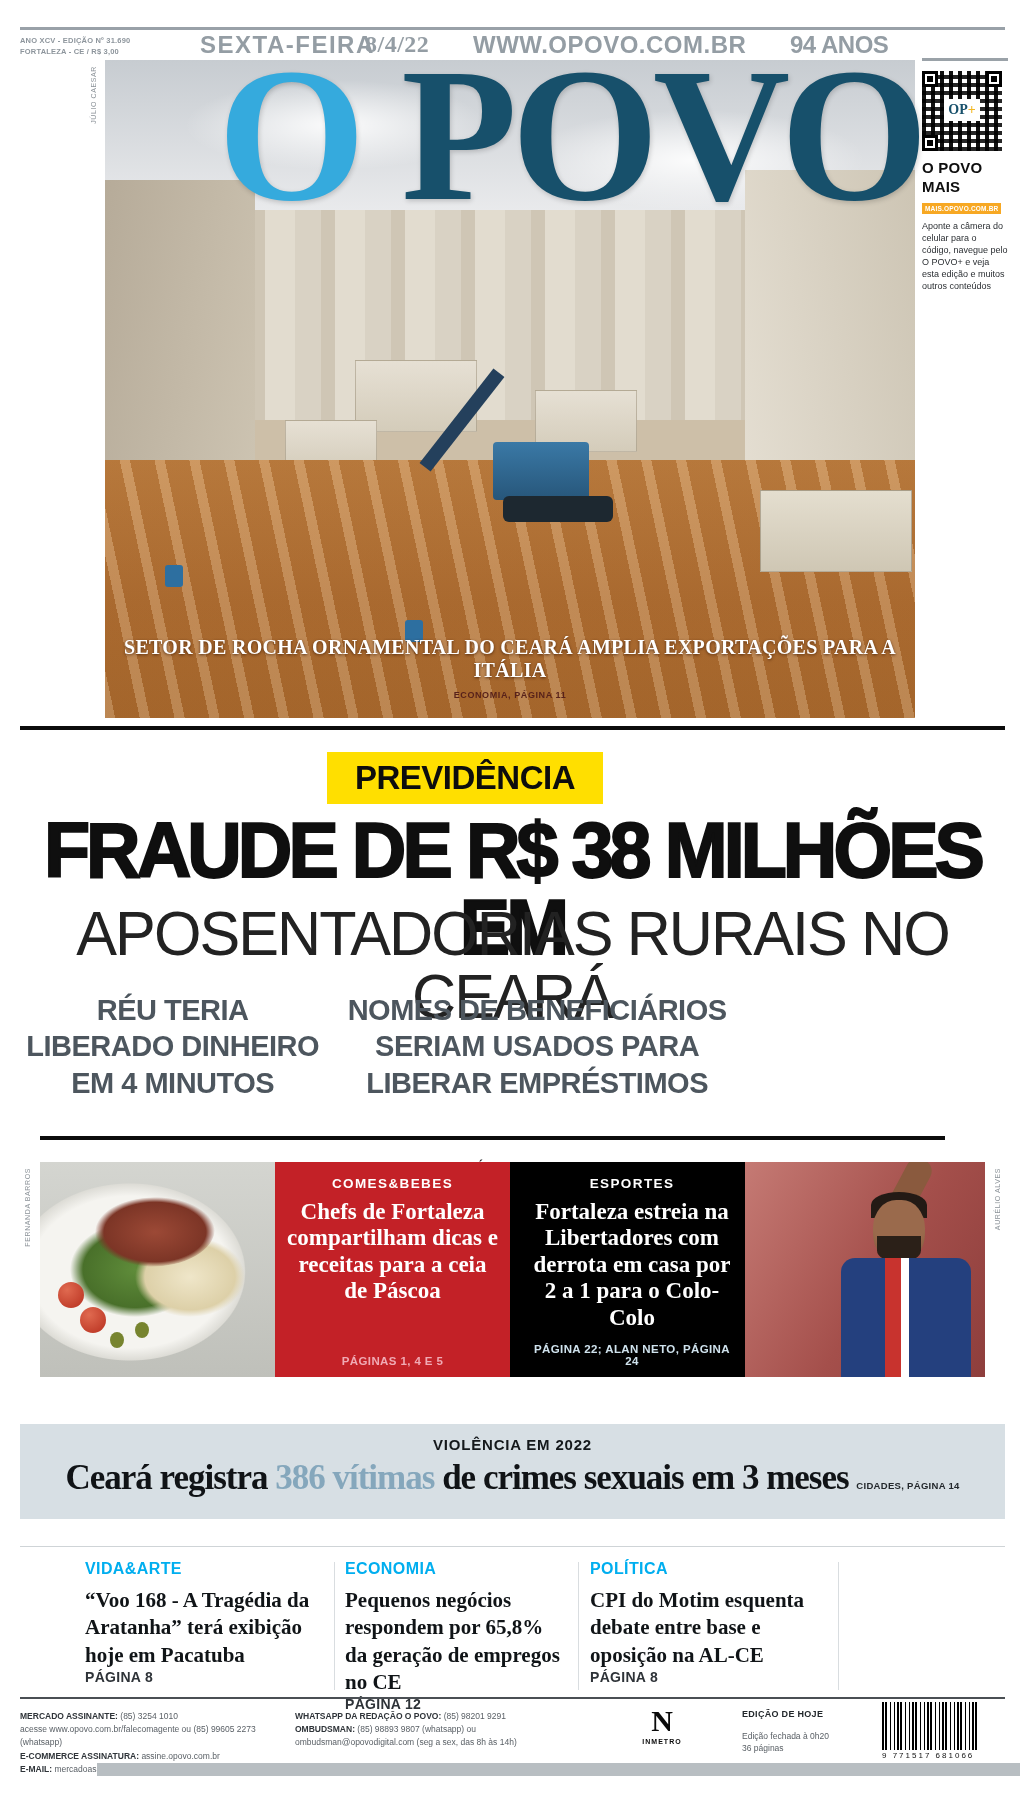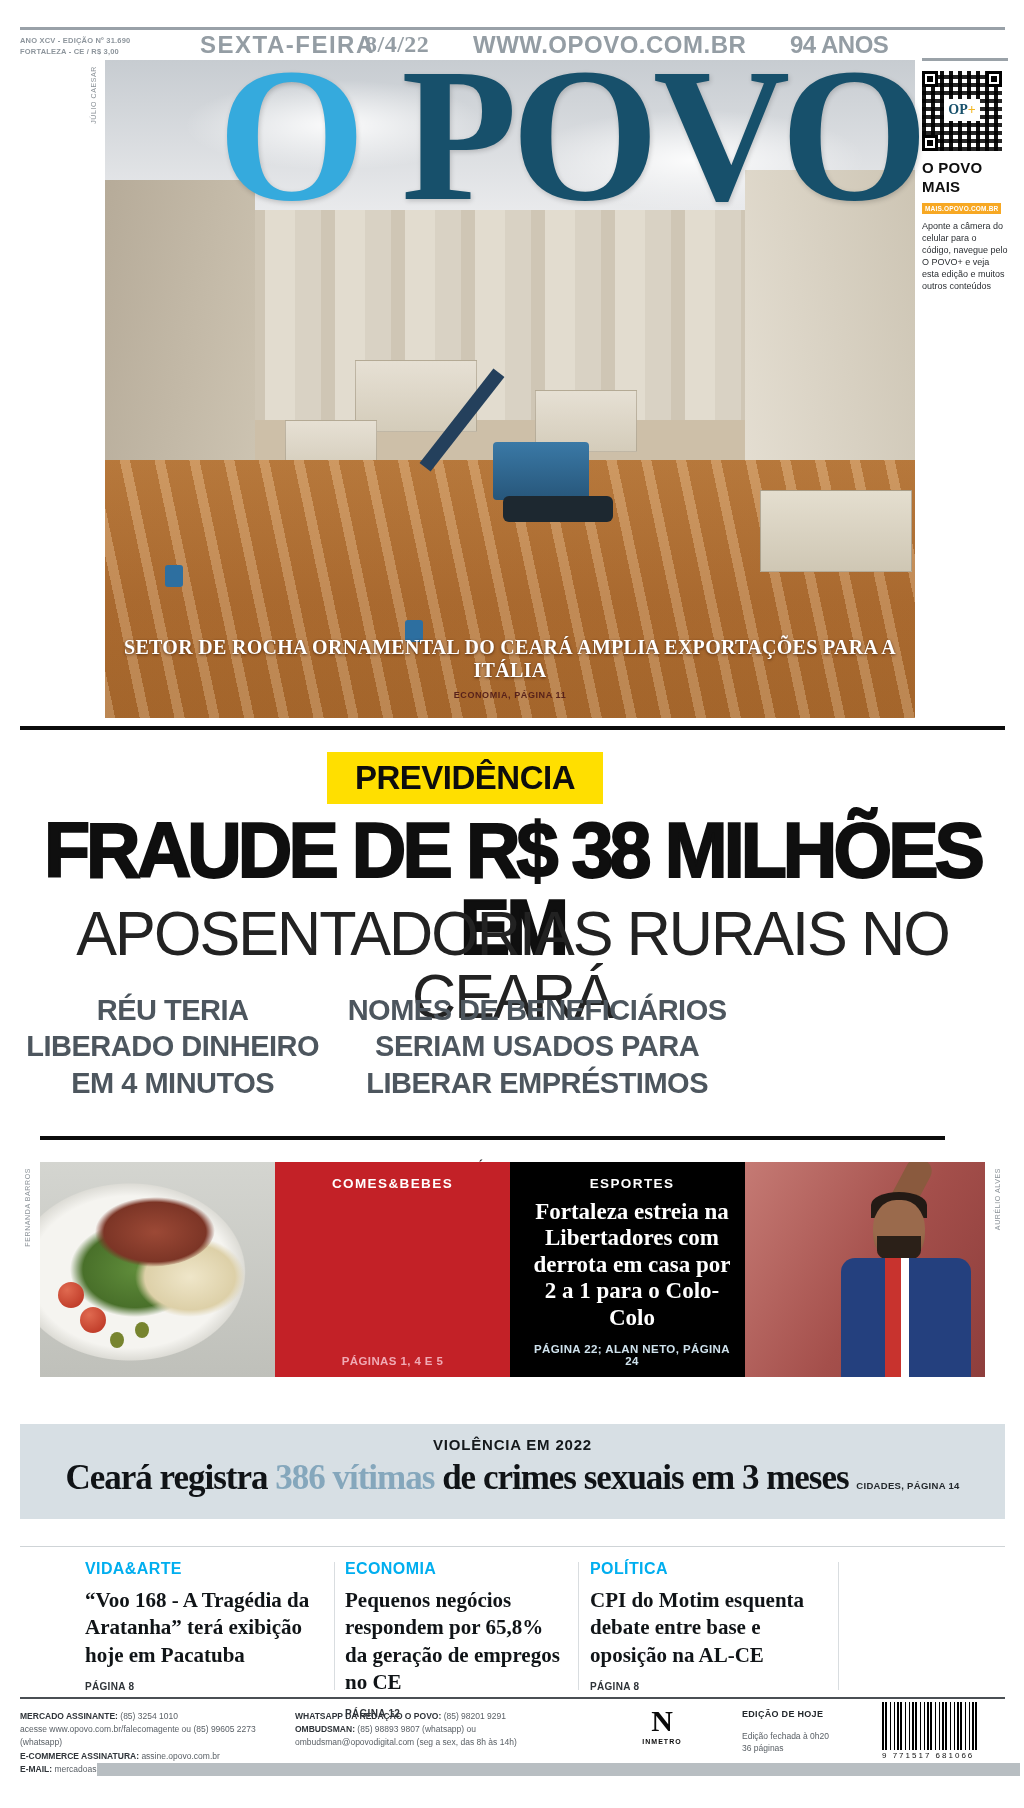--- a/index.html
+++ b/index.html
@@ -125,21 +125,21 @@
   .violence-highlight{color:#85a7bc;}
   .violence-ref{font-size:9.5px;font-weight:800;font-family:"Liberation Sans",sans-serif;letter-spacing:.3px;color:#23282c;}
 
   
   .rule-light{left:20px;top:1546px;width:985px;height:1px;background:#cfd4d7;}
   .bcol{top:1560px;}
   .bcol-sep{top:1562px;width:1px;height:128px;background:#d9dde0;}
   .b-kicker{font-size:16px;font-weight:800;color:#00aeef;letter-spacing:.4px;}
   .b-headline{margin-top:9px;font-family:"Liberation Serif",serif;font-weight:700;font-size:21px;
      line-height:1.3;color:#101417;}
-  .b-ref{margin-top:12px;font-size:10px;font-weight:800;color:#2e3338;letter-spacing:.3px;}
+  .b-ref{font-size:14px;font-weight:800;color:#2e3338;letter-spacing:.3px;}
 
   
   .footer-rule{left:20px;top:1697px;width:985px;height:2px;background:#4a4f54;}
   .fcol{top:1710px;font-size:8.5px;line-height:1.55;color:#5a6066;}
   .fcol b{color:#2f3439;font-weight:700;}
   .inmetro{left:636px;top:1706px;width:52px;text-align:center;}
   .inmetro-n{font-family:"Liberation Serif",serif;font-weight:700;font-size:30px;line-height:1;color:#0a0a0a;}
   .inmetro-label{font-size:7px;font-weight:700;letter-spacing:1px;color:#0a0a0a;margin-top:2px;}
   .edition-col{left:742px;top:1708px;font-size:8.5px;color:#5a6066;line-height:1.5;}
   .edition-title{font-size:9px;font-weight:800;color:#23282c;margin-bottom:8px;letter-spacing:.3px;}
@@ -231,20 +231,21 @@
       <div class="greens"></div>
       <div class="rice"></div>
       <div class="octo"></div>
       <div class="tomato" style="left:18px;top:120px;"></div>
       <div class="tomato" style="left:40px;top:145px;"></div>
       <div class="olive" style="left:70px;top:170px;"></div>
       <div class="olive" style="left:95px;top:160px;"></div>
     </div>
     <div class="feat-box feat-red">
       <div class="feat-kicker">COMES&amp;BEBES</div>
+      <div class="feat-headline">Chefs de Fortaleza compartilham dicas e receitas para a ceia de Páscoa</div>
       <div class="feat-ref">PÁGINAS 1, 4 E 5</div>
     </div>
     <div class="feat-box feat-blue">
       <div class="feat-kicker">ESPORTES</div>
       <div class="feat-headline">Fortaleza estreia na Libertadores com derrota em casa por 2 a 1 para o Colo-Colo</div>
       <div class="feat-ref">PÁGINA 22; ALAN NETO, PÁGINA 24</div>
     </div>
     <div class="sports-photo">
       <div class="player-arm"></div>
       <div class="player-hair"></div>

